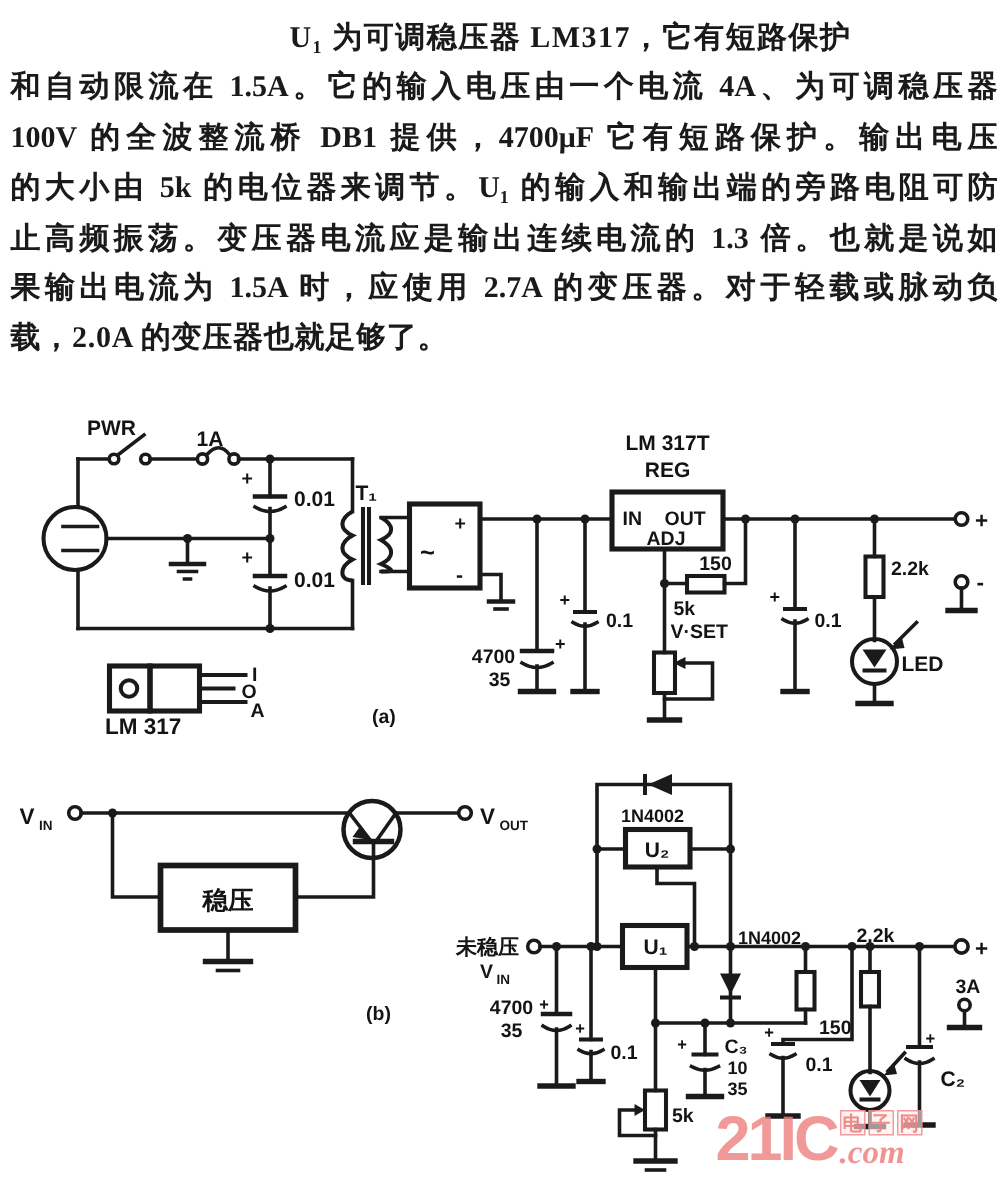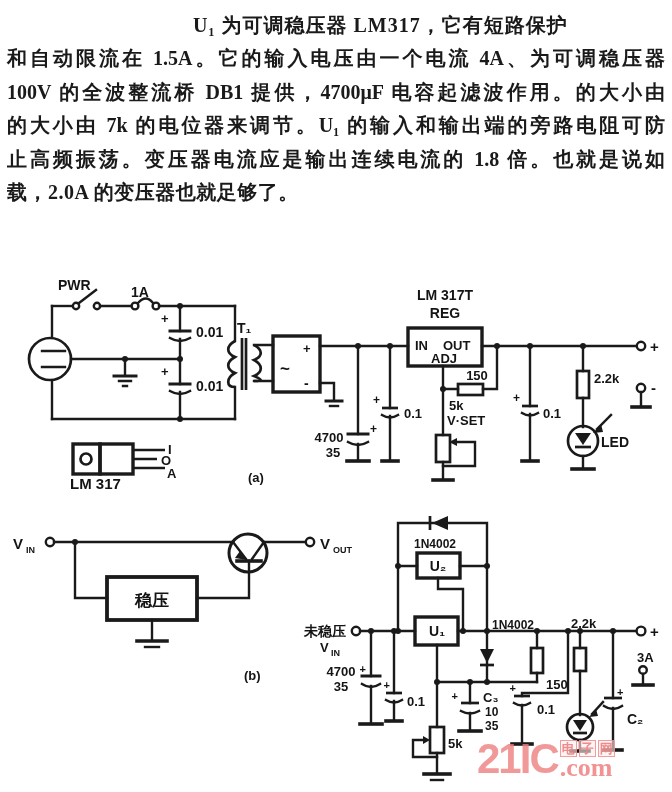--- a/index.html
+++ b/index.html
@@ -21,34 +21,35 @@
   svg text{font-family:"Liberation Sans","DejaVu Sans",sans-serif;font-weight:bold;fill:#141414;}
   .t13{font-size:13px;} .t14{font-size:14px;} .t15{font-size:15px;}
   .t12{font-size:12px;} .t11{font-size:11px;} .t9{font-size:9px;} .t17{font-size:17px;}
   .wm{position:absolute;left:477px;top:739px;display:flex;align-items:center;z-index:5;
       pointer-events:none;font-family:"Liberation Sans","DejaVu Sans",sans-serif;}
   .wm-num{font-size:42px;line-height:40px;font-weight:bold;color:rgba(238,128,128,.8);letter-spacing:-2px;}
   .wm-right{display:inline-flex;flex-direction:column;margin-left:2px;}
   .wm-cn{display:flex;gap:2px;}
   .wm-cn span{font-size:13px;line-height:15px;font-weight:bold;color:rgba(238,128,128,.9);
       border:1.5px solid rgba(238,128,128,.75);padding:0 1px;background:rgba(253,236,236,.6);}
-  .wm-com{font-size:26px;line-height:22px;font-weight:bold;
+  .wm-com{font-size:22px;line-height:22px;font-weight:bold;font-style:italic;
       font-family:"Liberation Serif","DejaVu Serif",serif;color:rgba(238,128,128,.85);}
 </style>
 </head>
 <body>
 
 <div class="page">
 
   <div class="text-block">
     <div class="tline first">U₁ 为可调稳压器 LM317，它有短路保护</div>
     <div class="tline just">和自动限流在 1.5A。它的输入电压由一个电流 4A、为可调稳压器</div>
-    <div class="tline just">100V 的全波整流桥 DB1 提供，4700μF 电容起滤波作用。的大小由</div>
-    <div class="tline just">的大小由 7k 的电位器来调节。U₁ 的输入和输出端的旁路电阻可防</div>
-    <div class="tline just">止高频振荡。变压器电流应是输出连续电流的 1.8 倍。也就是说如</div>
+    <div class="tline just">100V 的全波整流桥 DB1 提供，4700μF 它有短路保护。输出电压</div>
+    <div class="tline just">的大小由 5k 的电位器来调节。U₁ 的输入和输出端的旁路电阻可防</div>
+    <div class="tline just">止高频振荡。变压器电流应是输出连续电流的 1.3 倍。也就是说如</div>
+    <div class="tline just">果输出电流为 1.5A 时，应使用 2.7A 的变压器。对于轻载或脉动负</div>
     <div class="tline">载，2.0A 的变压器也就足够了。</div>
   </div>
 
   <svg style="top:270px;" width="672" height="222" viewBox="0 270 672 222">
 
     <g>
       <path class="w" d="M52,306 H73"></path>
       <circle class="term" cx="76" cy="306" r="3.2"></circle>
       <circle class="term" cx="97" cy="306" r="3.2"></circle>
       <path class="w" d="M79,303 L96,290"></path>

